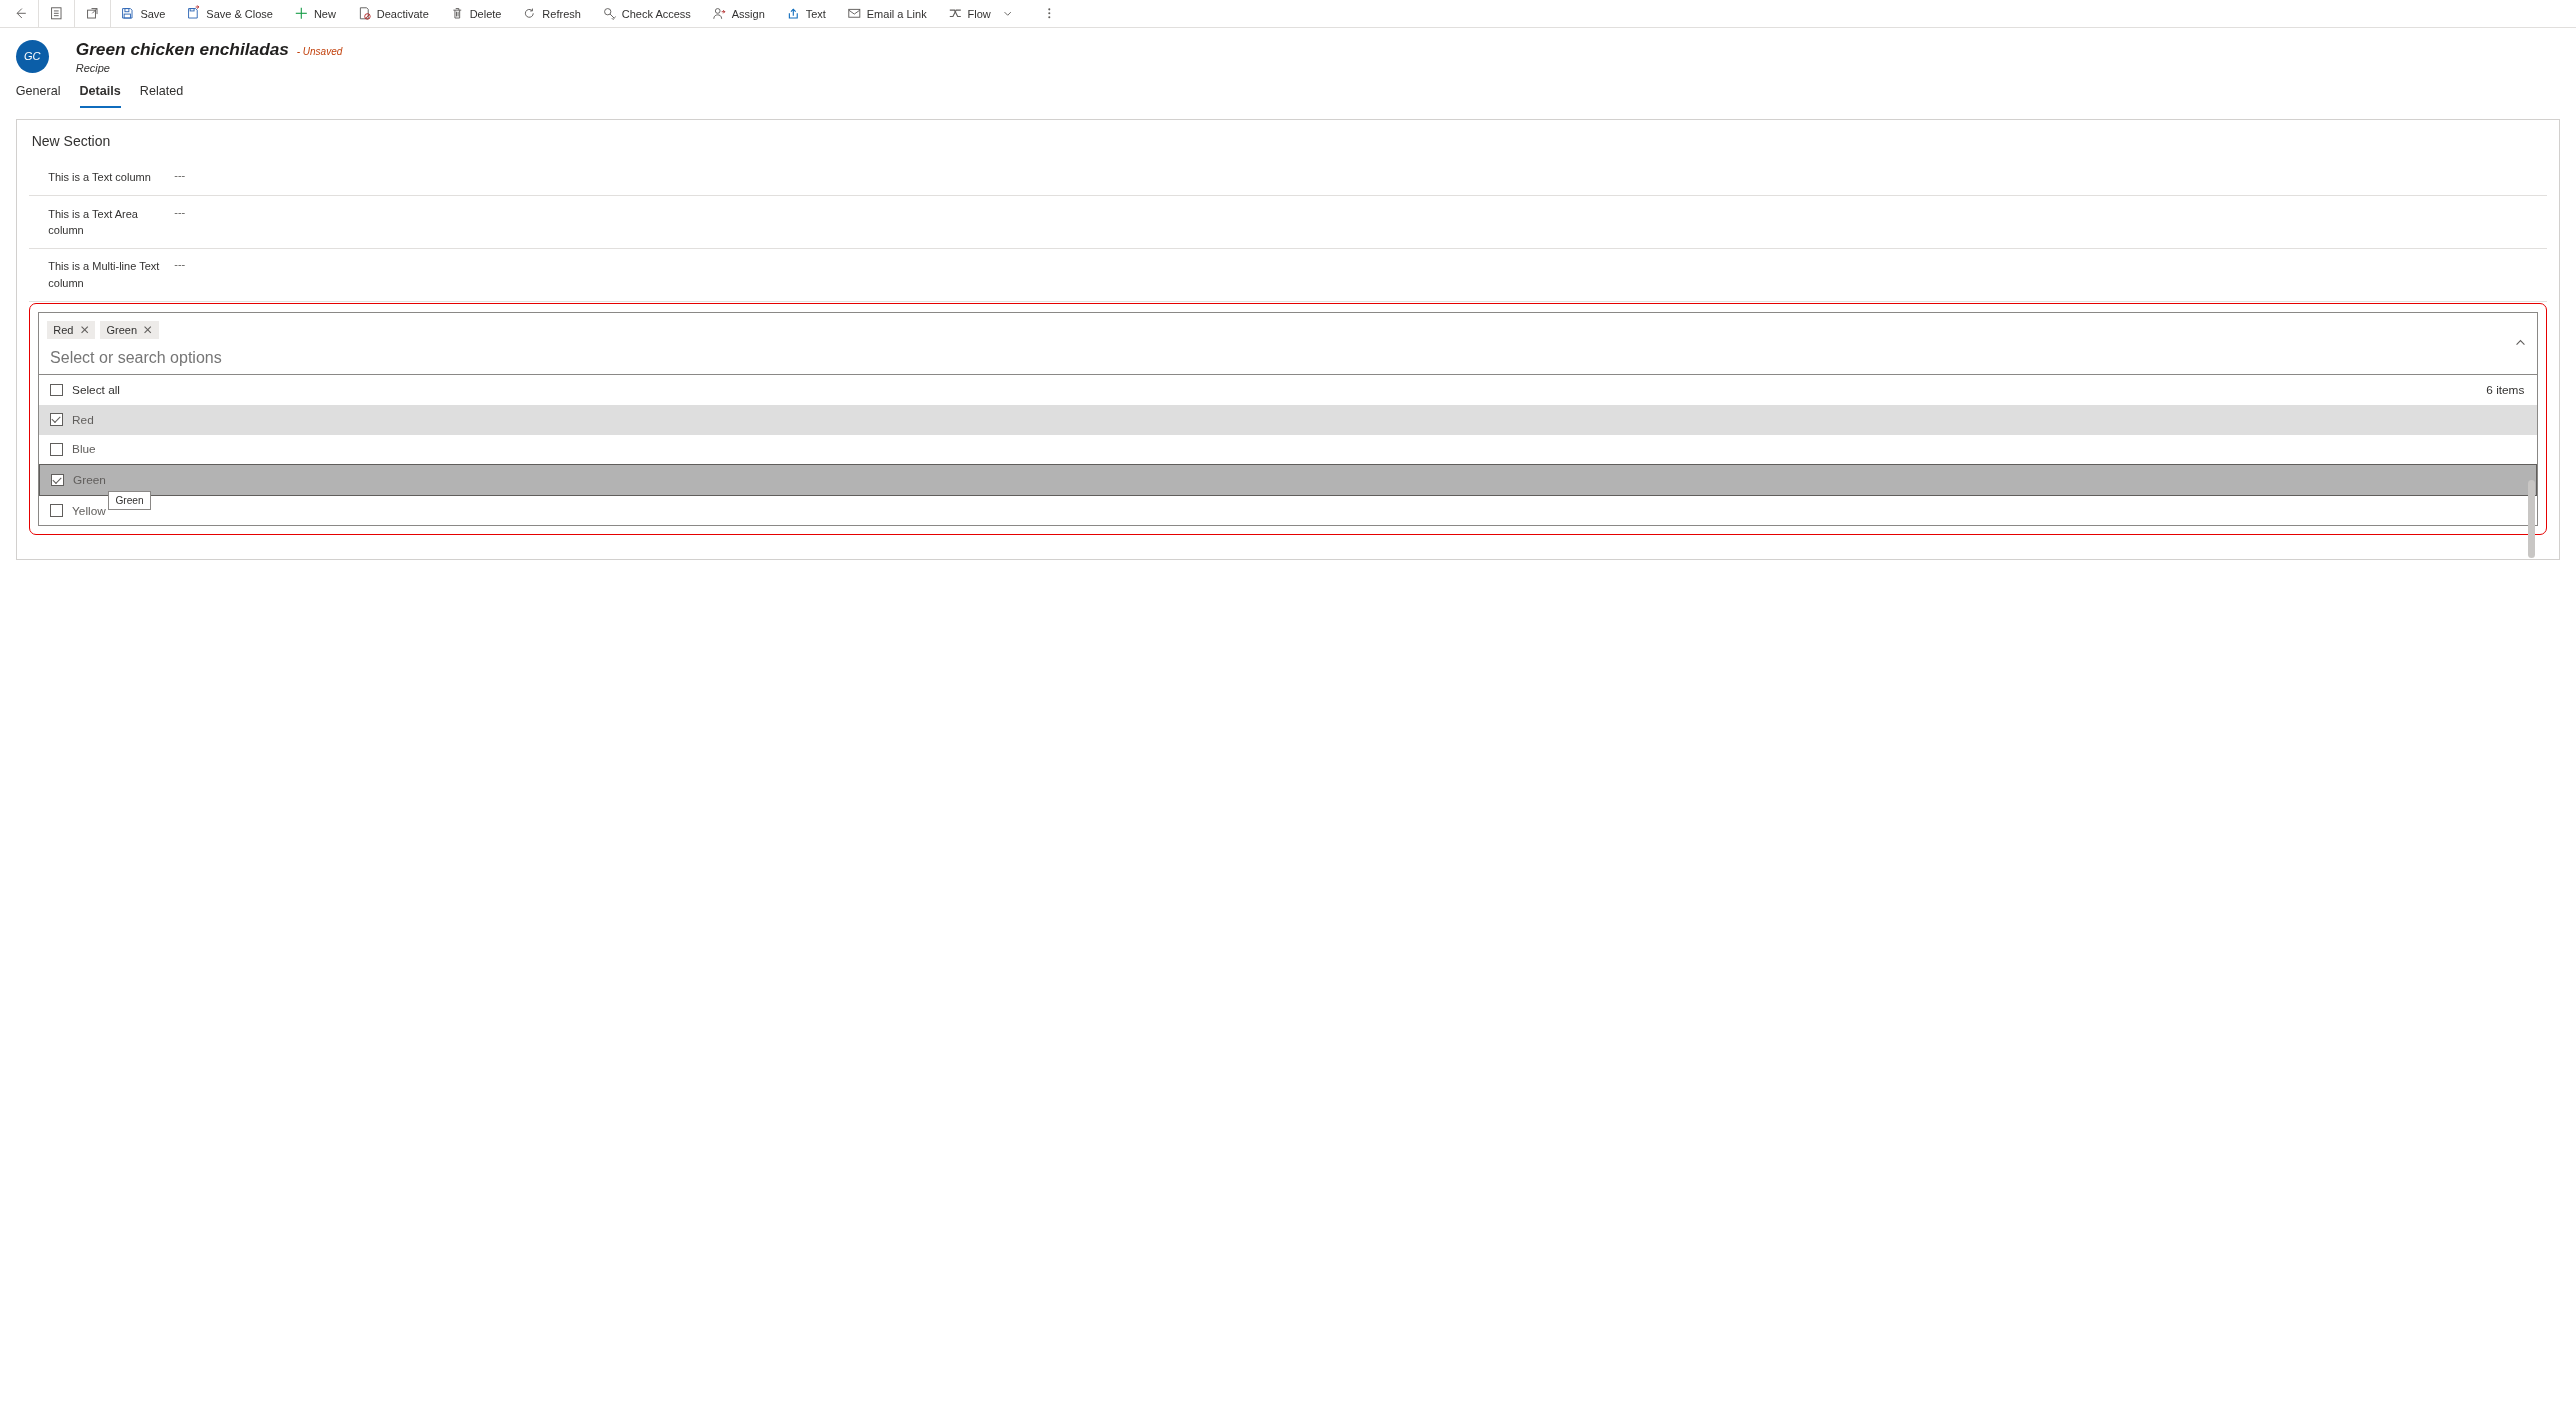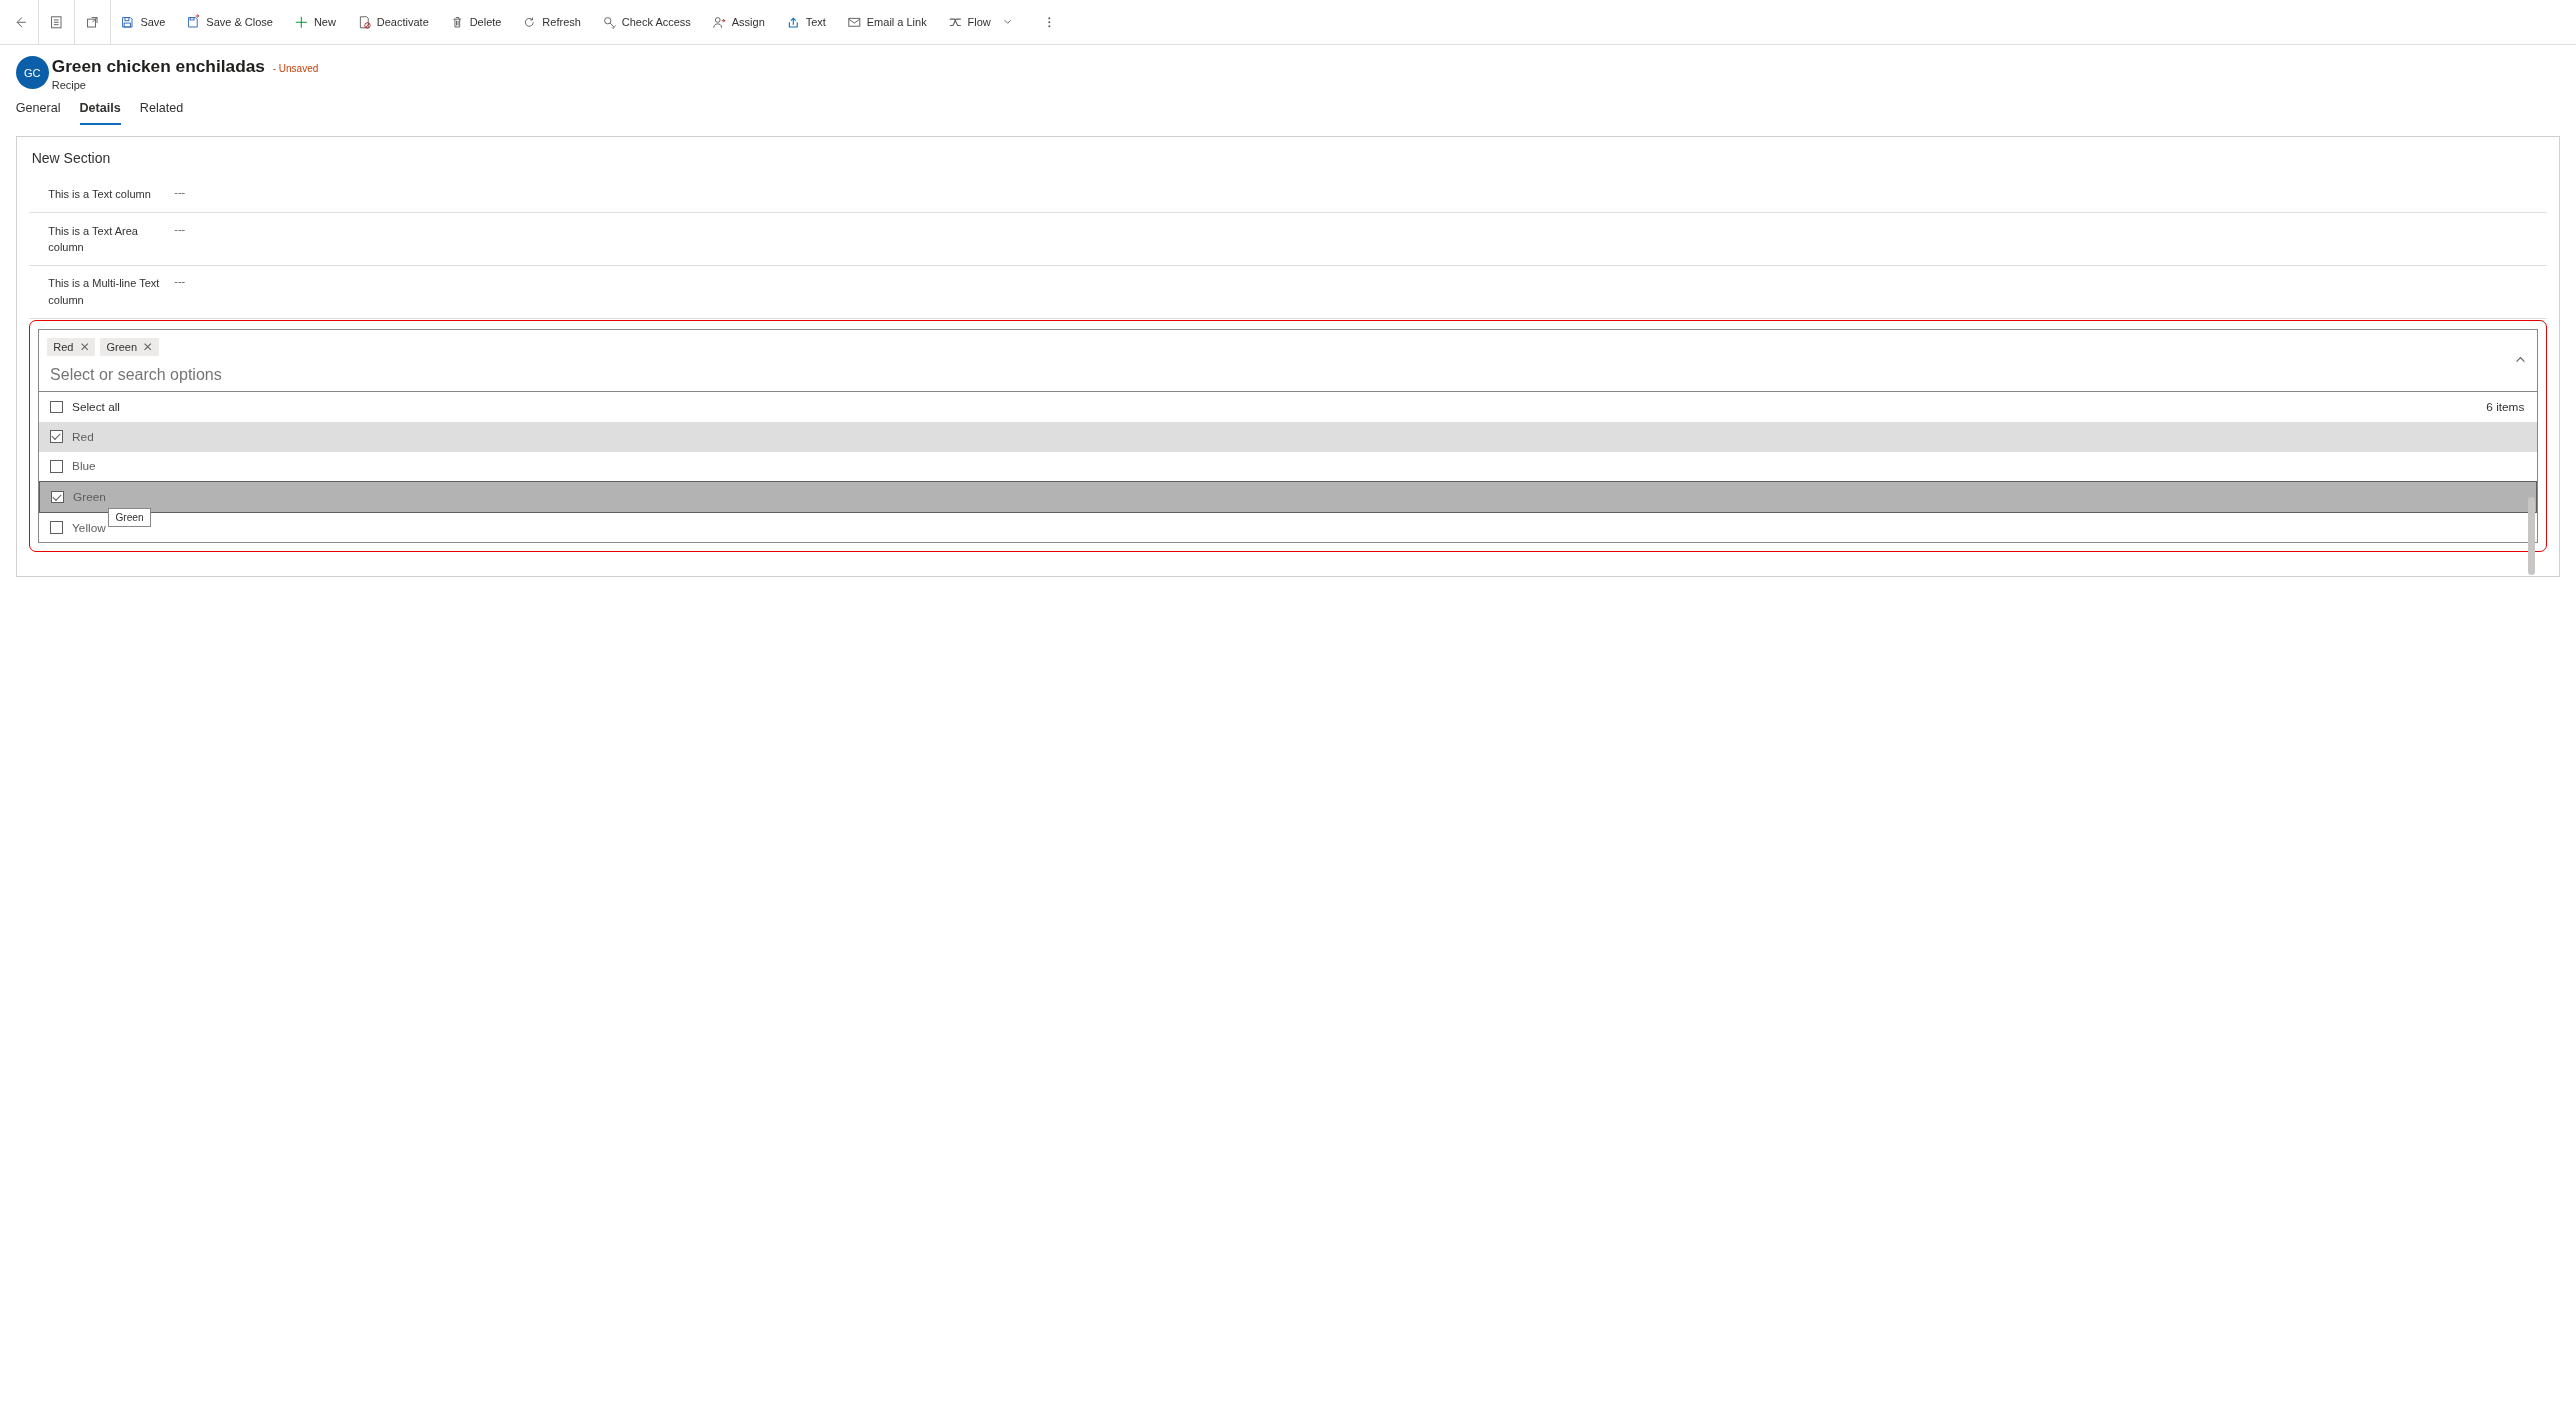--- a/index.html
+++ b/index.html
@@ -6,21 +6,21 @@
   html, body {
     margin: 0; padding: 0;
     font-family: "Segoe UI", Arial, sans-serif;
     font-size: 11px;
     color: #323130;
     background: #ffffff;
   }
   .toolbar {
     display: flex;
     align-items: center;
-    height: 45px;
+    height: 28px;
     border-bottom: 0.8px solid #e1dfdd;
     padding: 0 3.1px;
   }
   .tb-group {
     display: flex;
     align-items: center;
     height: 100%;
   }
   .tb-divider {
     width: 0.8px;
@@ -44,23 +44,24 @@
     height: 35px;
     cursor: pointer;
     color: #323130;
     white-space: nowrap;
   }
   .tb-btn .icon, .tb-iconbtn .icon { width: 12.6px; height: 12.6px; display:flex; align-items:center; justify-content:center; }
   .tb-btn .icon svg, .tb-iconbtn .icon svg { overflow: visible; }
 
   .header-row {
     display: flex;
-    align-items: flex-start;
+    align-items: center;
     padding: 11px 15.7px 3.1px 15.7px;
-    gap: 3px;
+    gap: 27px;
+    font-style: italic;
   }
   .avatar {
     width: 33px; height: 33px; border-radius: 50%;
     background: #0b5ea8; color: #fff;
     display:flex; align-items:center; justify-content:center;
     font-size: 11px; font-weight:400;
   }
   .title-block .title-line { display:flex; align-items: baseline; gap: 7.8px; }
   .title-block h1 { margin:0; font-size: 17.3px; font-weight: 600; color:#201f1e; }
   .title-block .status { font-size: 10px; color: #c2410c; }

